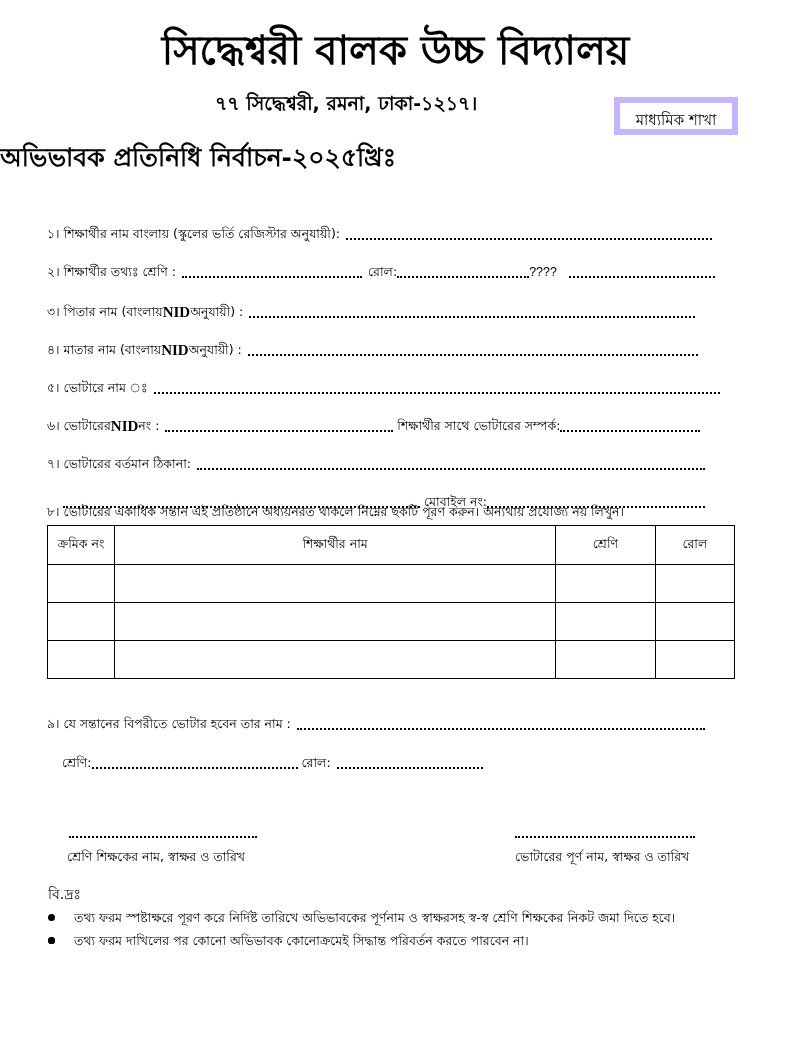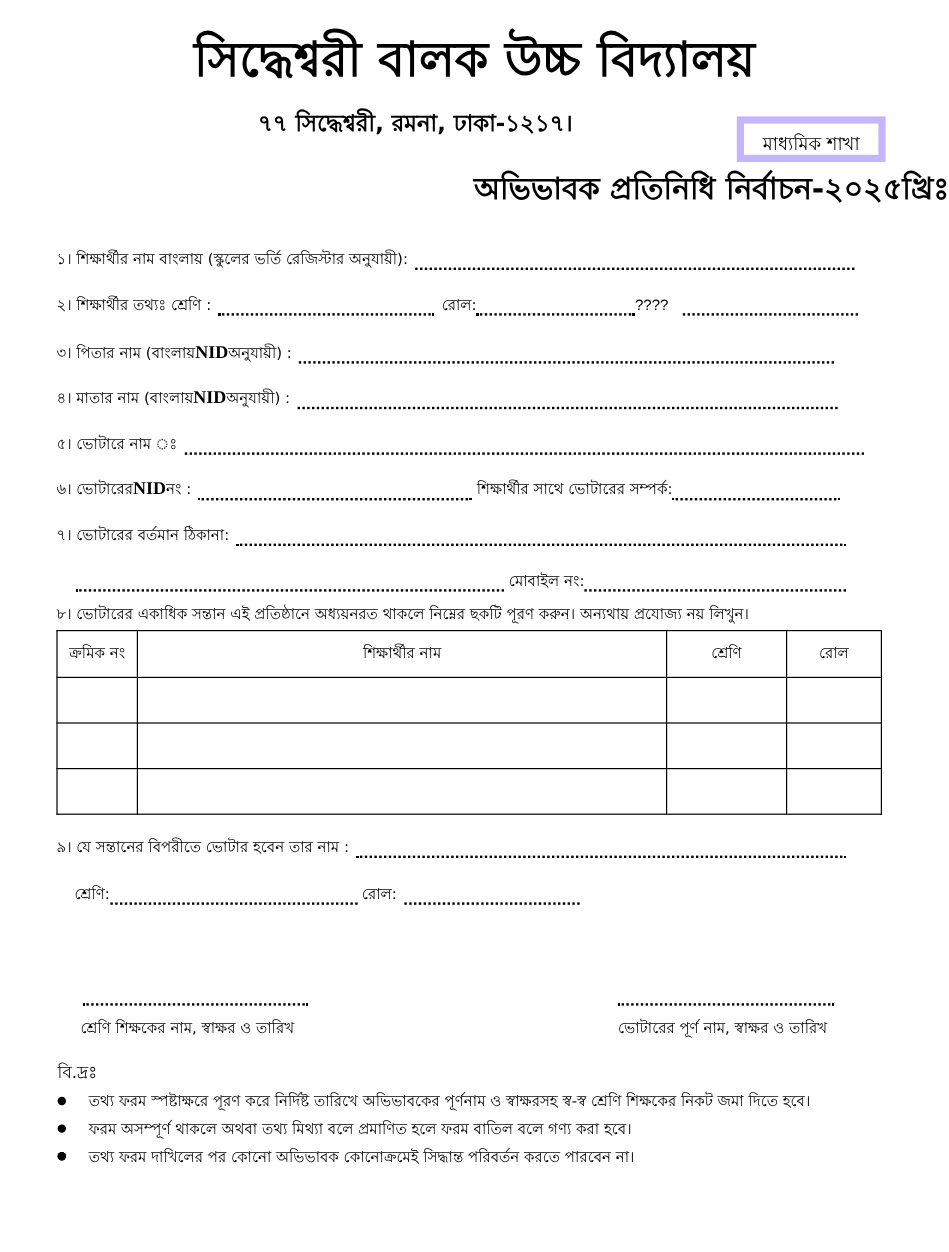--- a/index.html
+++ b/index.html
@@ -12,26 +12,26 @@
     font-family: "DejaVu Sans", sans-serif;
   }
   .address {
     left: 215px; top: 90px; font-size: 19px; font-weight: bold; line-height: 26px;
   }
   .branch-box {
     left: 614px; top: 97px; width: 124px; height: 38px;
     border: 6px solid #c4b5fd; font-size: 15px; line-height: 34px; text-align: center;
   }
   .subtitle {
-    left: 0; width: 791px; top: 140px; text-align: right;
+    left: 0; width: 791px; top: 140px; text-align: left;
     font-size: 25px; font-weight: bold; line-height: 36px;
   }
   .field { font-size: 12.5px; line-height: 18px; }
   .dots { display: inline-block; border-bottom: 2px dotted #000; height: 12px; vertical-align: baseline; }
-  .field-row { position: absolute; display: flex; align-items: flex-end; white-space: nowrap; font-size: 12.5px; line-height: 18px; }
+  .field-row { position: absolute; display: flex; align-items: center; white-space: nowrap; font-size: 12.5px; line-height: 18px; margin-top: 18px; }
   .field-row .dots { flex: none; }
   .nid { font-family: "Liberation Serif", serif; font-weight: bold; font-size: 15px; }
   table.children {
     position: absolute; left: 47px; top: 525px; width: 688px;
     border-collapse: collapse; font-size: 12.5px;
   }
   table.children th, table.children td { border: 1.5px solid #000; text-align: center; font-weight: normal; }
   table.children th { height: 39px; }
   table.children td { height: 38px; }
   .sig-line { border-bottom: 2px dotted #000; height: 2px; }
@@ -151,16 +151,15 @@
 </div>
 
 <div class="abs sig-line" style="left:69px; top:836px; width:188px;"></div>
 <div class="abs field" style="left:67px; top:848px;">শ্রেণি শিক্ষকের নাম, স্বাক্ষর ও তারিখ</div>
 <div class="abs sig-line" style="left:515px; top:836px; width:180px;"></div>
 <div class="abs field" style="left:515px; top:848px;">ভোটারের পূর্ণ নাম, স্বাক্ষর ও তারিখ</div>
 
 <div class="abs notes-title">বি.দ্রঃ</div>
 <ul class="notes">
   <li><span class="bullet"></span><span>তথ্য ফরম স্পষ্টাক্ষরে পূরণ করে নির্দিষ্ট তারিখে অভিভাবকের পূর্ণনাম ও স্বাক্ষরসহ স্ব-স্ব শ্রেণি শিক্ষকের নিকট জমা দিতে হবে।</span></li>
-  <li><span class="bullet"></span><span>ফরম অসম্পূর্ণ থাকলে অথবা তথ্য মিথ্যা বলে প্রমাণিত হলে ফরম বাতিল বলে গণ্য করা হবে।</span></li>
   <li><span class="bullet"></span></li>
   <li><span class="bullet"></span><span>তথ্য ফরম দাখিলের পর কোনো অভিভাবক কোনোক্রমেই সিদ্ধান্ত পরিবর্তন করতে পারবেন না।</span></li>
 </ul>
 
 </body></html>

